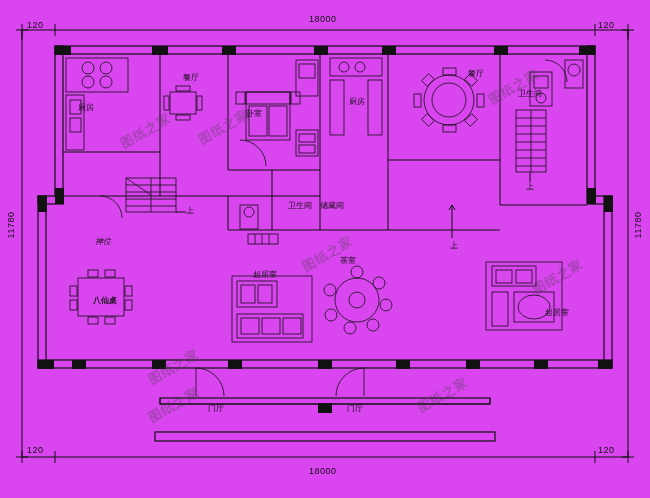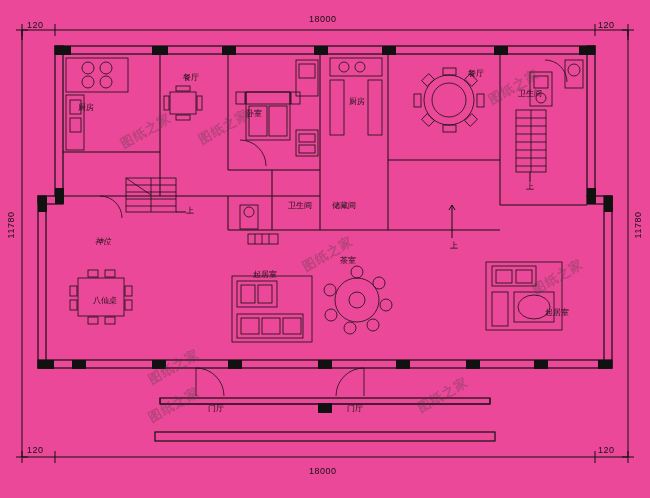--- a/index.html
+++ b/index.html
@@ -1,17 +1,17 @@
 <!DOCTYPE html>
 <html><head>
 <meta charset="utf-8">
 <style>
   html,body{margin:0;padding:0;background:#ffffff;}
   body{width:650px;height:498px;overflow:hidden;font-family:"Liberation Sans",sans-serif;}
-  #stage{position:relative;width:650px;height:498px;background:#ec4899;}
+  #stage{position:relative;width:650px;height:498px;background:#d946ef;}
 
   .dim-text{position:absolute;font-size:9px;color:#111;letter-spacing:.5px;}
   .dim-text.vert{transform-origin:center center;}
 
   .room-label{position:absolute;font-size:8px;color:#111;white-space:nowrap;font-family:"Liberation Sans",sans-serif;}
 
   .pillar{position:absolute;background:#111;}
 
   .wm{position:absolute;color:rgba(60,60,60,.30);font-size:13px;font-weight:bold;
       transform:rotate(-30deg);white-space:nowrap;letter-spacing:1px;}
@@ -262,23 +262,23 @@
   <div class="pillar" style="left:598px;top:360px;width:14px;height:9px;"></div>
   <div class="pillar" style="left:318px;top:403px;width:14px;height:10px;"></div>
 
   <div class="room-label" style="left:78px;top:102px;">厨房</div>
   <div class="room-label" style="left:183px;top:72px;">餐厅</div>
   <div class="room-label" style="left:246px;top:108px;">卧室</div>
   <div class="room-label" style="left:349px;top:96px;">厨房</div>
   <div class="room-label" style="left:468px;top:68px;">餐厅</div>
   <div class="room-label" style="left:518px;top:88px;">卫生间</div>
   <div class="room-label" style="left:288px;top:200px;">卫生间</div>
-  <div class="room-label" style="left:332px;top:200px;">储藏间</div>
+  <div class="room-label" style="left:320px;top:200px;">储藏间</div>
   <div class="room-label" style="left:95px;top:236px;font-style:italic;">神位</div>
-  <div class="room-label" style="left:93px;top:295px;">八仙桌</div>
+  <div class="room-label" style="left:93px;top:295px;font-weight:bold;">八仙桌</div>
   <div class="room-label" style="left:340px;top:255px;">茶室</div>
   <div class="room-label" style="left:253px;top:269px;">起居室</div>
   <div class="room-label" style="left:545px;top:307px;">起居室</div>
   <div class="room-label" style="left:208px;top:403px;">门厅</div>
   <div class="room-label" style="left:347px;top:403px;">门厅</div>
 
   <div class="arrowup" style="left:186px;top:205px;">上</div>
   <div class="arrowup" style="left:526px;top:181px;">上</div>
   <div class="arrowup" style="left:450px;top:240px;">上</div>
 

